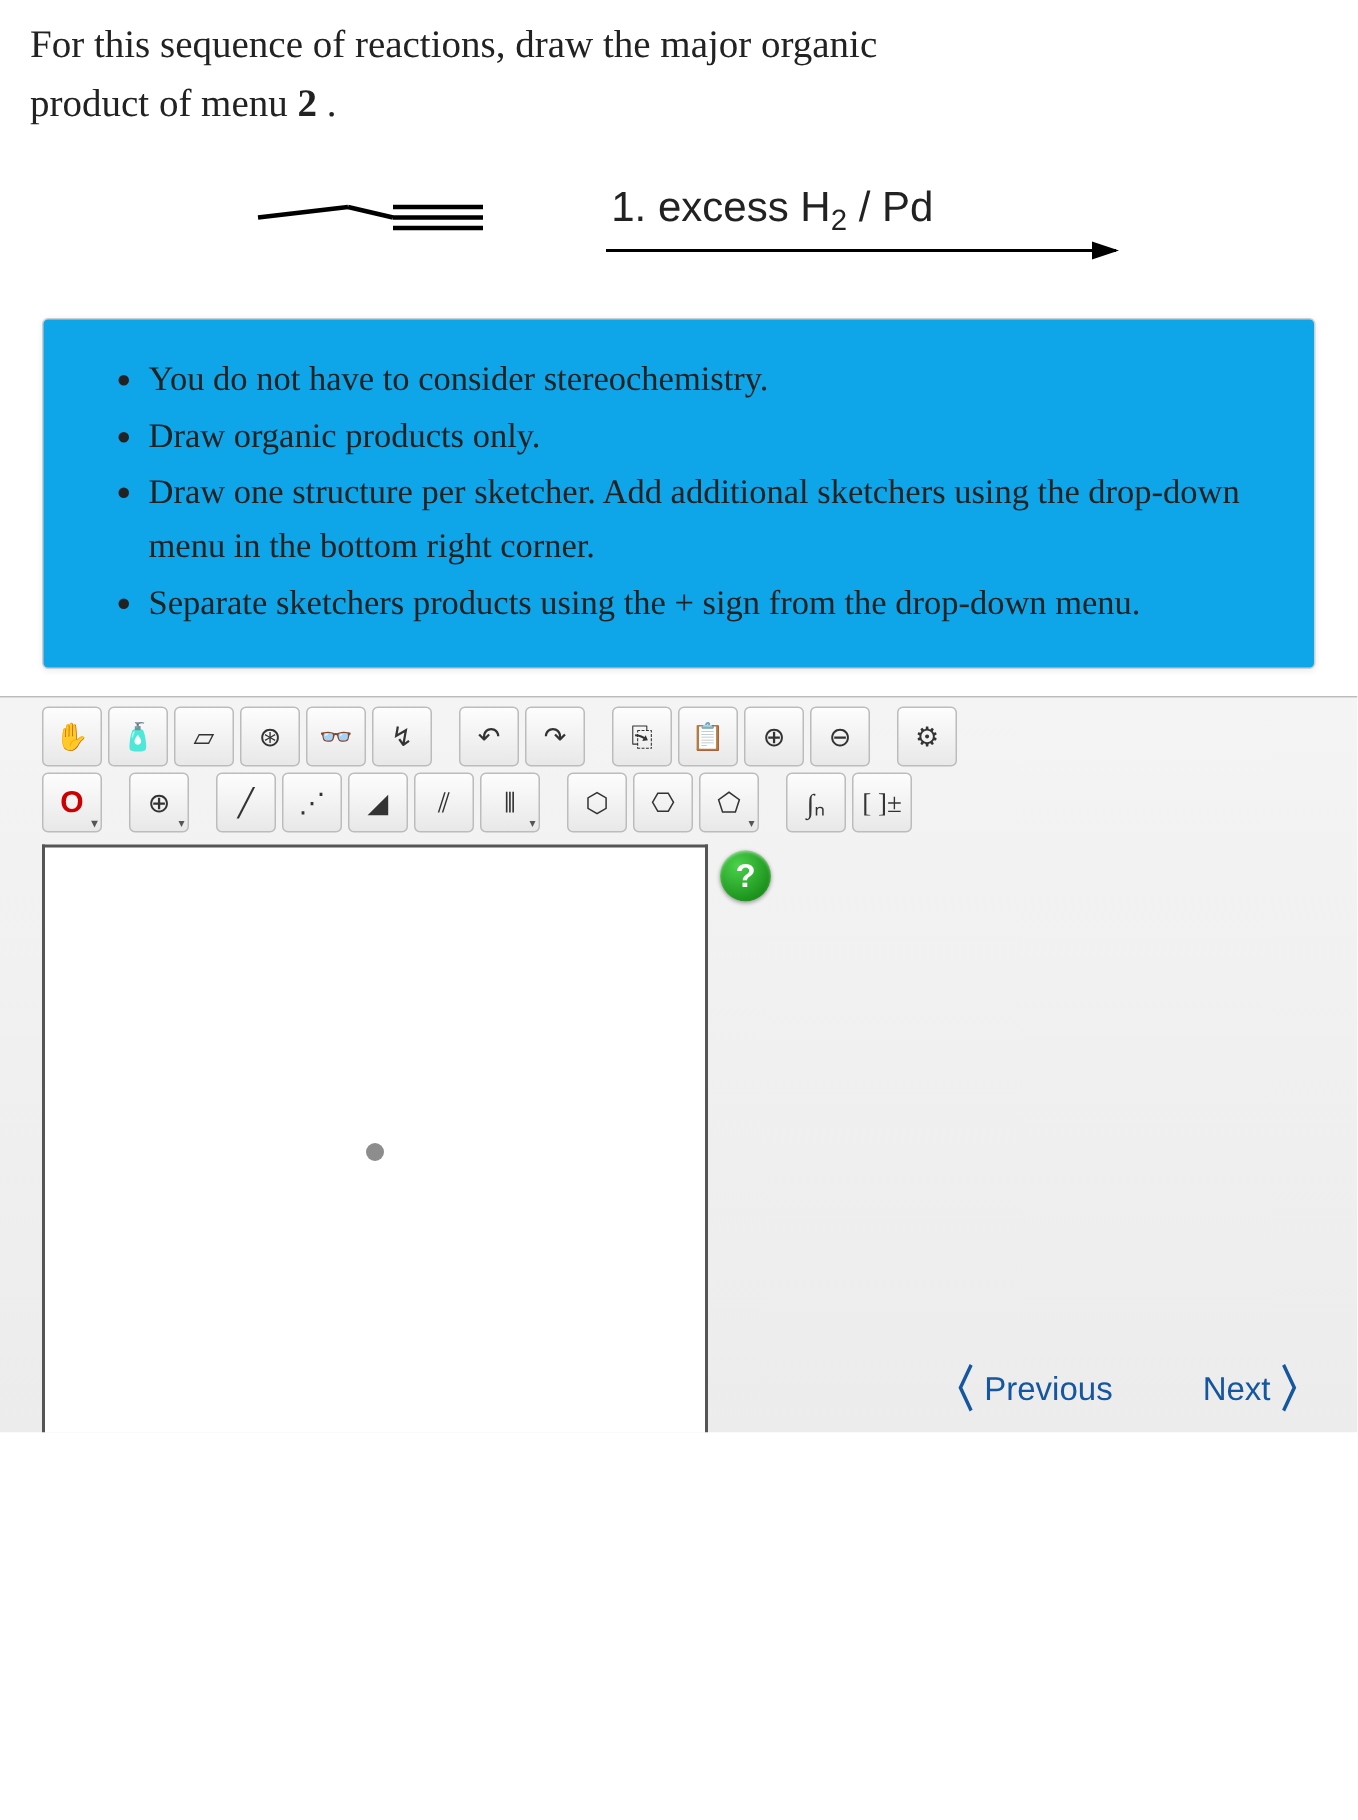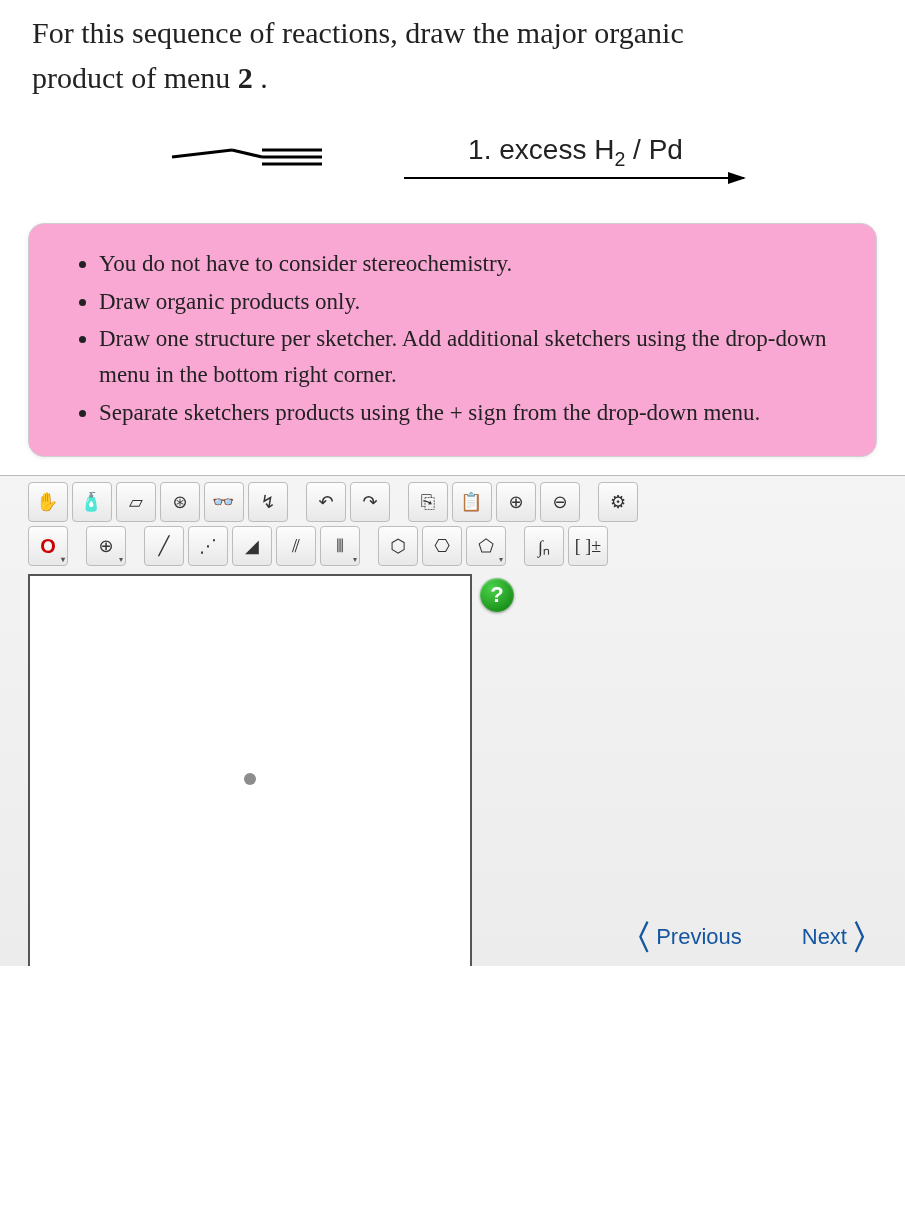--- a/index.html
+++ b/index.html
@@ -4,31 +4,30 @@
 <style>
   body {
     margin: 0;
     padding: 0;
     font-family: Georgia, 'Times New Roman', serif;
     color: #222;
     background: #fff;
     width: 905px;
   }
   .question-text {
-    font-size: 30px;
+    font-size: 26px;
     line-height: 1.5;
-    padding: 10px 28px 0 32px;
+    padding: 10px 28px 0 20px;
   }
   .reaction-row {
     display: flex;
     align-items: center;
     justify-content: center;
     margin: 30px 0 40px 0;
     gap: 72px;
-    text-align: center;
   }
   .starting-material svg {
     display: block;
   }
   .reaction-arrow {
     position: relative;
     width: 340px;
   }
   .reaction-arrow .conditions {
     font-family: Arial, Helvetica, sans-serif;
@@ -48,23 +47,23 @@
     top: 50%;
     transform: translateY(-50%);
     width: 0; height: 0;
     border-left: 18px solid #000;
     border-top: 6px solid transparent;
     border-bottom: 6px solid transparent;
   }
   .instructions-box {
     margin: 0 28px 0 28px;
     border: 1px solid #cfcfcf;
-    border-radius: 16px;
+    border-radius: 4px;
     box-shadow: 0 1px 4px rgba(0,0,0,0.08);
-    background: #f9a8d4;
+    background: #0ea5e9;
     padding: 22px 30px 24px 30px;
   }
   .instructions-box ul {
     margin: 0;
     padding-left: 40px;
     font-size: 23px;
     line-height: 1.55;
   }
   .instructions-box li {
     margin-bottom: 2px;

